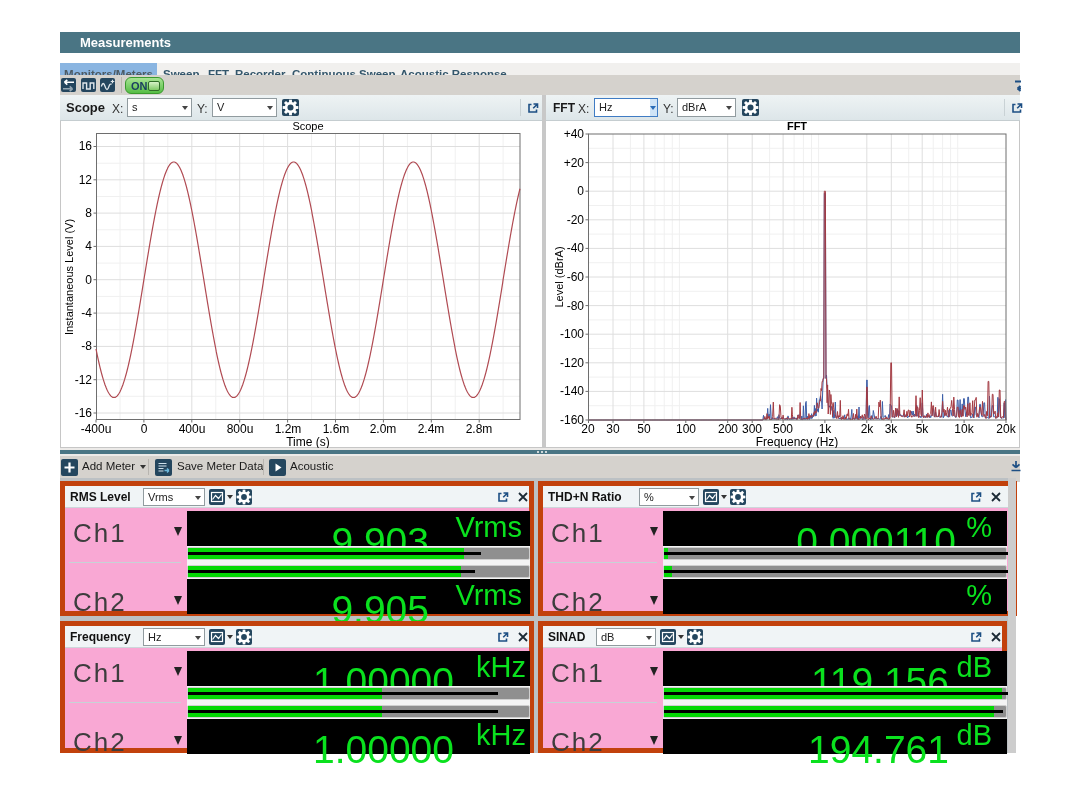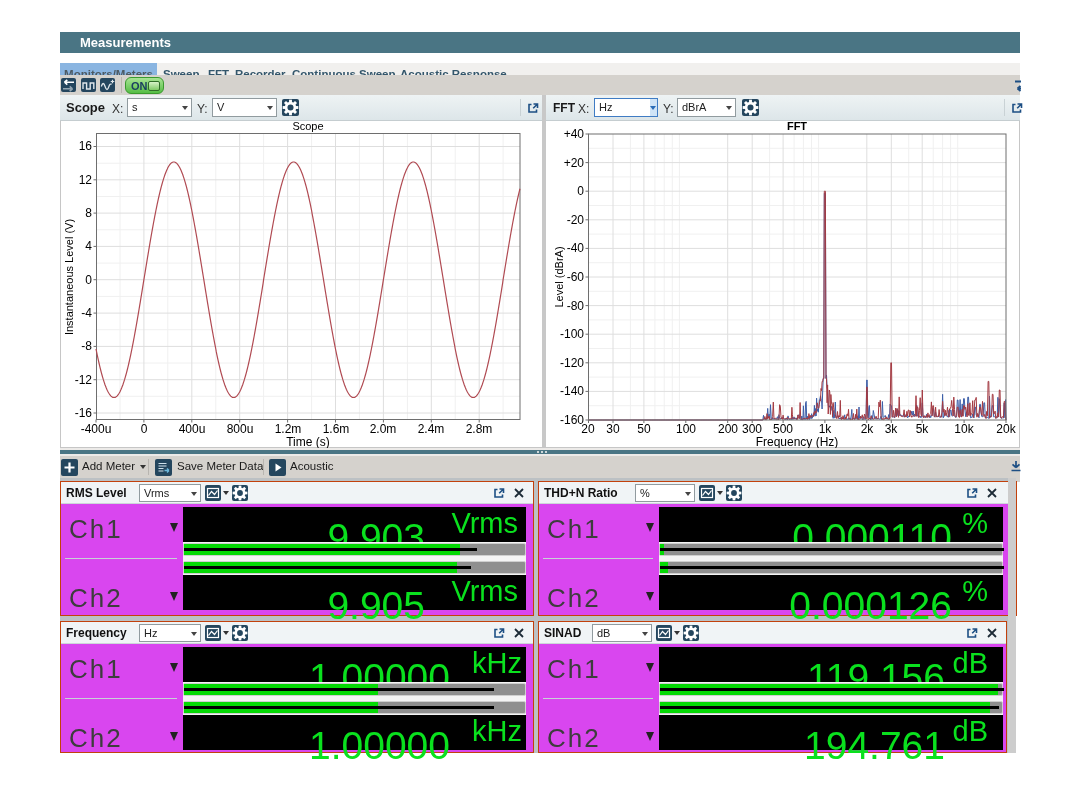--- a/index.html
+++ b/index.html
@@ -11,21 +11,21 @@
 .sep1{position:absolute;top:2px;width:1px;height:16px;background:#b8b5b0}
 .phead{top:95px;height:26px;background:linear-gradient(#eef3f4,#dde6e9);border-bottom:1px solid #c5cdd0;font-size:12px;color:#1a1a1a}
 .ptitle{font-weight:bold;font-size:13px}
 .combo{position:absolute;background:#fff;border:1px solid #919b9f;height:19px;font-size:11px;line-height:17px;color:#222;padding-left:4px}
 .combo .ar{position:absolute;right:3px;top:7px;width:0;height:0;border-left:3.5px solid transparent;border-right:3.5px solid transparent;border-top:4px solid #444}
 #split{left:60px;top:448px;width:960px;height:8px;background:#eceae8}
 #splitbar{position:absolute;left:0;top:2px;width:960px;height:4px;background:#4a7584}
 #tb2{left:60px;top:456px;width:960px;height:26px;background:#d5d2cd;font-size:11.5px;color:#1a1a1a}
 .sep2{position:absolute;top:3px;width:1px;height:16px;background:#b8b5b0}
 #marea{left:60px;top:478px;width:956px;height:275px;background:#bcc1c4}
-.mpanel{position:absolute;background:#d946ef;border:1px solid #c2410c}
+.mpanel{position:absolute;background:#f9a8d4;border:5px solid #c2410c}
 .mhead{position:absolute;left:0;top:0;right:0;height:22px;background:#f0f4f6;border-bottom:1px solid #cdd6da;font-size:12px;color:#111}
 .chlab{position:absolute;font-size:26px;color:#3d3d3d;letter-spacing:2px}
 .chtri{position:absolute;width:0;height:0;border-left:4.5px solid transparent;border-right:4.5px solid transparent;border-top:9px solid #222}
 .vbox{position:absolute;background:#000;color:#0ae11e}
 .val{position:absolute;font-size:39px;top:9px}
 .unit{position:absolute;font-size:29px;top:0px}
 .track{position:absolute;height:13px;background:#8f8f8f;border:1px solid #cfcfcf;border-radius:2px}
 .gfill{position:absolute;left:0;top:0;height:11px;background:#04d904}
 .stripe{position:absolute;top:4px;height:3px;background:#000}
 </style></head>
@@ -291,21 +291,20 @@
       <div class="chlab" style="left:8px;top:32px">Ch1</div>
       <div class="chtri" style="left:107px;top:41px"></div>
       <div class="chlab" style="left:8px;top:101px">Ch2</div>
       <div class="chtri" style="left:107px;top:110px"></div>
       <div style="position:absolute;left:4px;top:76px;width:110px;height:1px;background:#c8d2d6"></div>
       <div class="vbox" style="left:120px;top:25px;width:344px;height:35px">
         <span class="val" style="right:51px">0.000110</span>
         <span class="unit" style="right:15px">%</span>
       </div>
       <div class="vbox" style="left:120px;top:93px;width:344px;height:35px">
-        <span class="val" style="right:51px">0.000126</span>
         <span class="unit" style="right:15px">%</span>
       </div>
       <div style="position:absolute;left:120px;top:60px;width:344px;height:33px;background:#f4f4f4"></div>
       <div class="track" style="left:120px;top:61px;width:344px">
         <div class="gfill" style="width:4px"></div>
         <div class="stripe" style="left:0;width:344px"></div>
       </div>
       <div class="track" style="left:120px;top:79px;width:344px">
         <div class="gfill" style="width:8px"></div>
         <div class="stripe" style="left:0;width:344px"></div>

